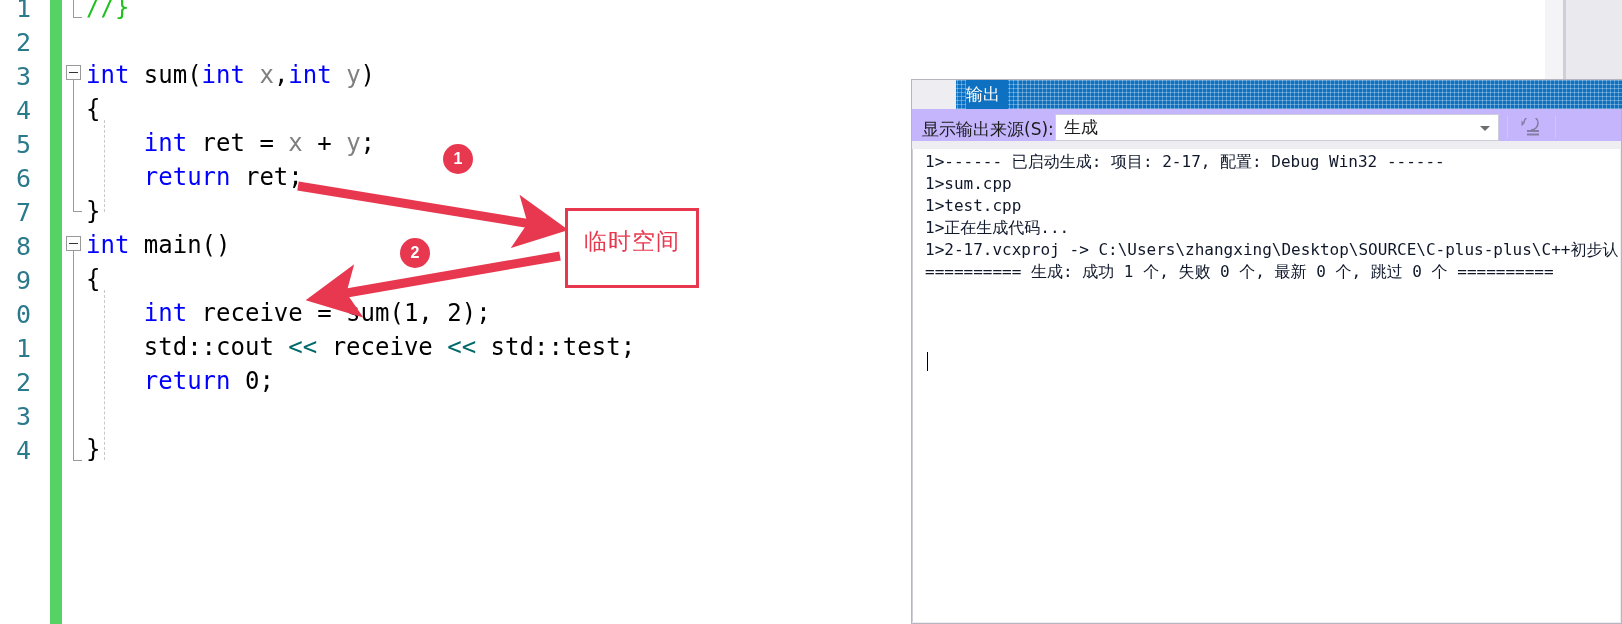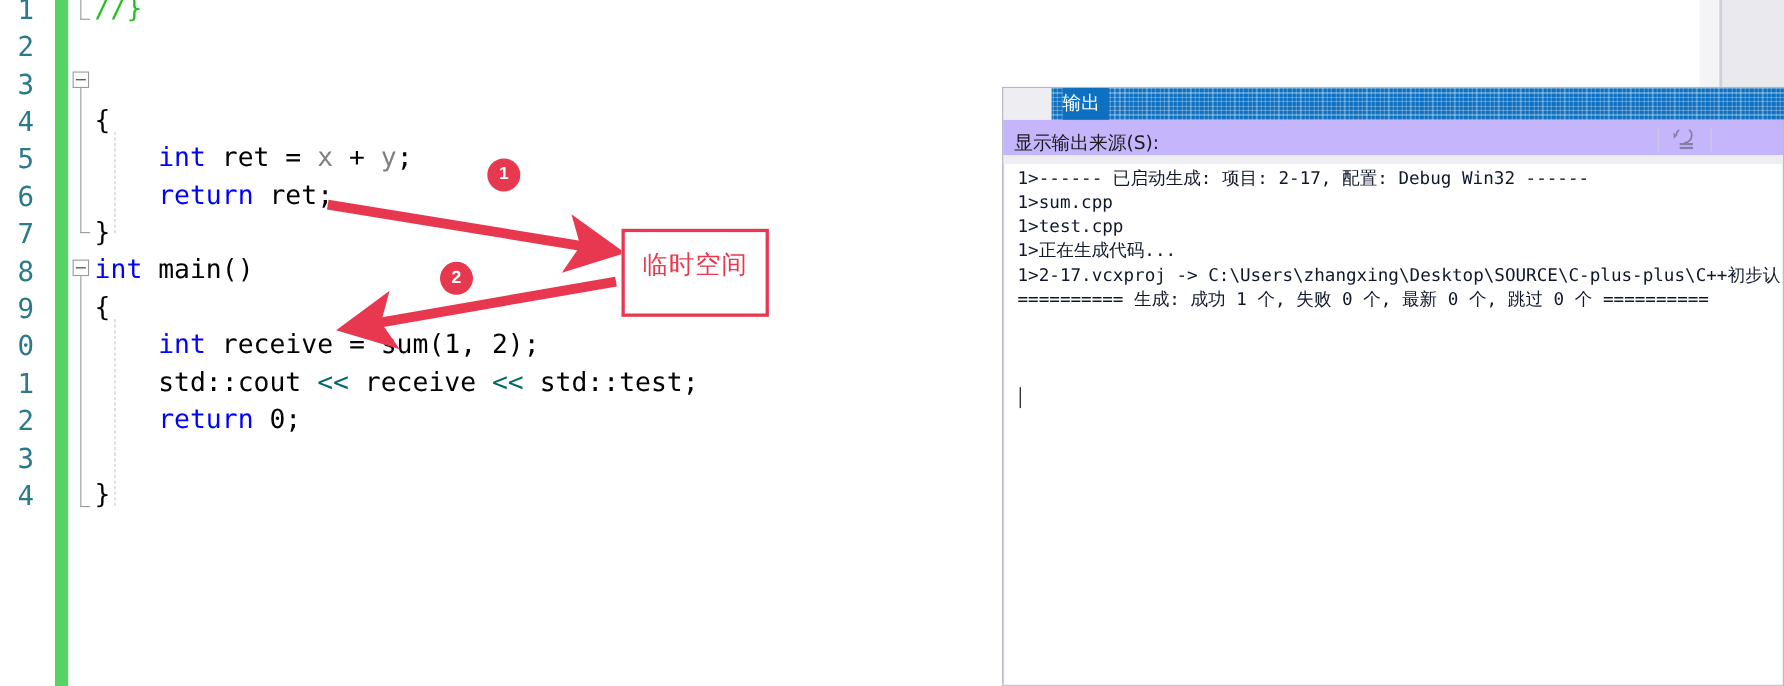--- a/index.html
+++ b/index.html
@@ -291,20 +291,21 @@
       <div class="lnum" style="top: 332px;">1</div>
       <div class="lnum" style="top: 366px;">2</div>
       <div class="lnum" style="top: 400px;">3</div>
       <div class="lnum" style="top: 434px;">4</div>
     </div>
   <div id="changebar"></div>
 
   <div id="codearea">
       <div class="cline" style="top: -10px;"><span class="cm">//}</span></div>
       <div class="cline" style="top: 24px;"></div>
+      <div class="cline" style="top: 58px;"><span class="kw">int</span><span> sum(</span><span class="kw">int</span><span> </span><span class="id">x</span><span>,</span><span class="kw">int</span><span> </span><span class="id">y</span><span>)</span></div>
       <div class="cline" style="top: 92px;"><span>{</span></div>
       <div class="cline" style="top: 126px;"><span>    </span><span class="kw">int</span><span> ret = </span><span class="id">x</span><span> + </span><span class="id">y</span><span>;</span></div>
       <div class="cline" style="top: 160px;"><span>    </span><span class="kw">return</span><span> ret;</span></div>
       <div class="cline" style="top: 194px;"><span>}</span></div>
       <div class="cline" style="top: 228px;"><span class="kw">int</span><span> main()</span></div>
       <div class="cline" style="top: 262px;"><span>{</span></div>
       <div class="cline" style="top: 296px;"><span>    </span><span class="kw">int</span><span> receive = sum(1, 2);</span></div>
       <div class="cline" style="top: 330px;"><span>    </span><span>std::cout </span><span class="op">&lt;&lt;</span><span> receive </span><span class="op">&lt;&lt;</span><span> std::test;</span></div>
       <div class="cline" style="top: 364px;"><span>    </span><span class="kw">return</span><span> 0;</span></div>
       <div class="cline" style="top: 398px;"></div>
@@ -355,20 +356,24 @@
 
 <div id="output-panel">
 
   <div id="output-titlebar">
     <div id="output-title">输出</div>
   </div>
 
   <div id="output-toolbar">
     <div id="src-label">显示输出来源(S):</div>
 
+    <div id="src-combo">
+      <div id="src-combo-value">生成</div>
+      <div id="src-combo-arrow"></div>
+    </div>
 
     <div class="tb-sep" style="left:595px;"></div>
     <div id="tb-icon">
       <svg width="22" height="20" viewBox="0 0 22 20">
         <path d="M4 5 A7 7 0 1 1 11 12" fill="none" stroke="#3a3a3a" stroke-width="1.6"></path>
         <path d="M1.5 2.5 L4.5 5.5 L1.5 8.2 z" fill="#3a3a3a"></path>
         <rect x="7" y="12" width="12" height="2" fill="#3a3a3a"></rect>
         <rect x="7" y="15.5" width="12" height="2" fill="#3a3a3a"></rect>
       </svg>
     </div>

